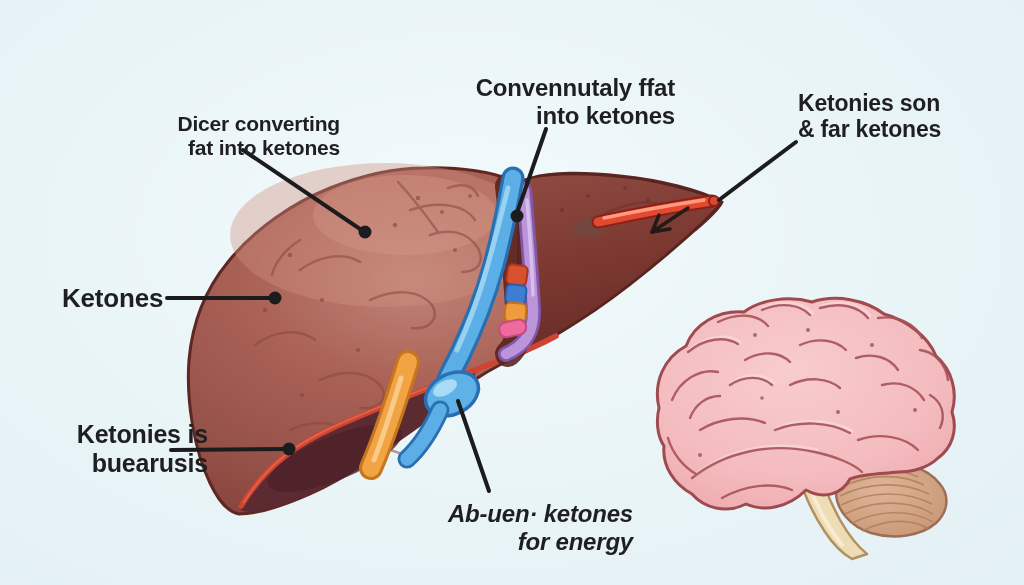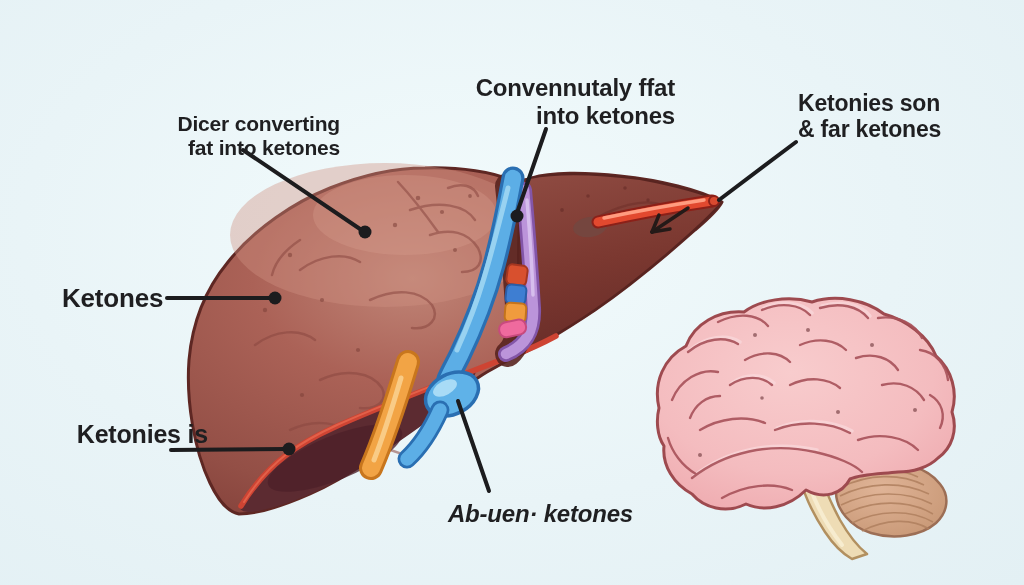--- a/index.html
+++ b/index.html
@@ -300,19 +300,21 @@
     <span>Ketonies son</span>
     <span>&amp; far ketones</span>
   </div>
 
   <div class="label t-left" style="left:46px;top:284px;font-size:26px;margin-left:16px;">
     <span>Ketones</span>
   </div>
 
   <div class="label t-center" style="left:38px;top:420px;width:170px;font-size:25px;">
     <span>Ketonies is</span>
+    <span>buearusis</span>
   </div>
 
   <div class="label t-center" style="left:398px;top:500px;width:235px;font-size:24px;font-style:italic;">
     <span>Ab-uen· ketones</span>
+    <span>for energy</span>
   </div>
 
 </div>
 
 </body></html>

